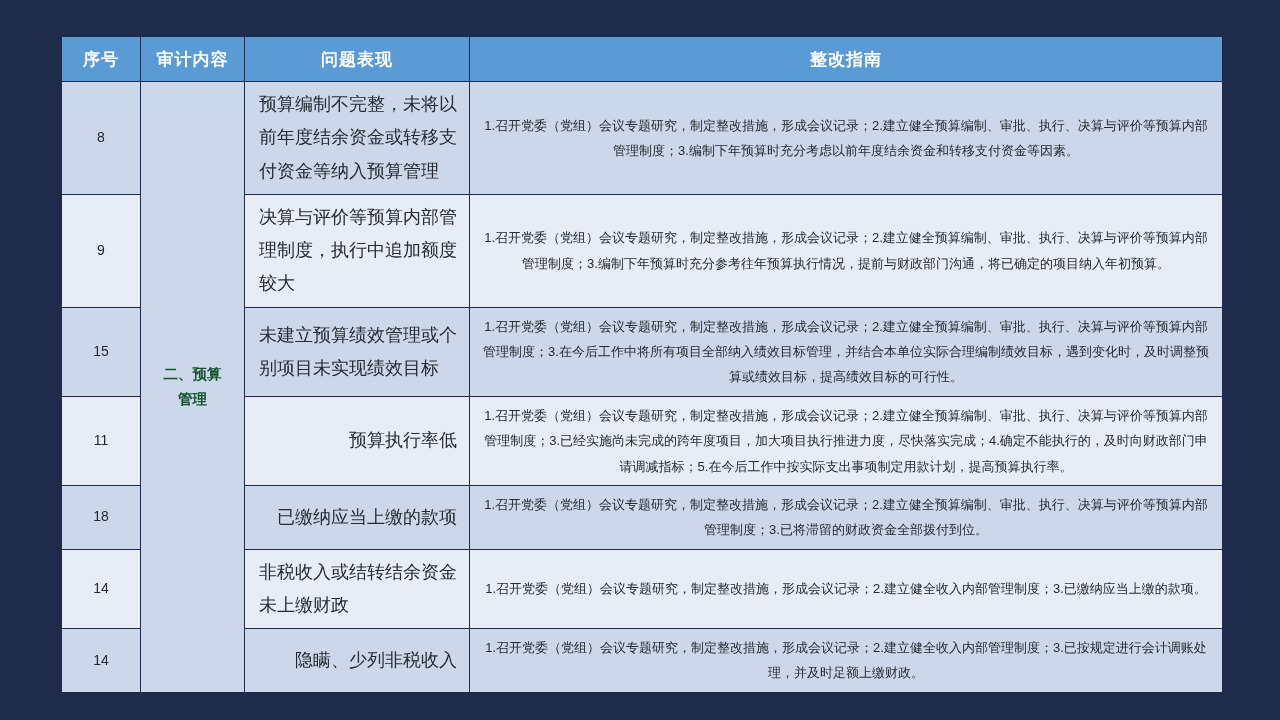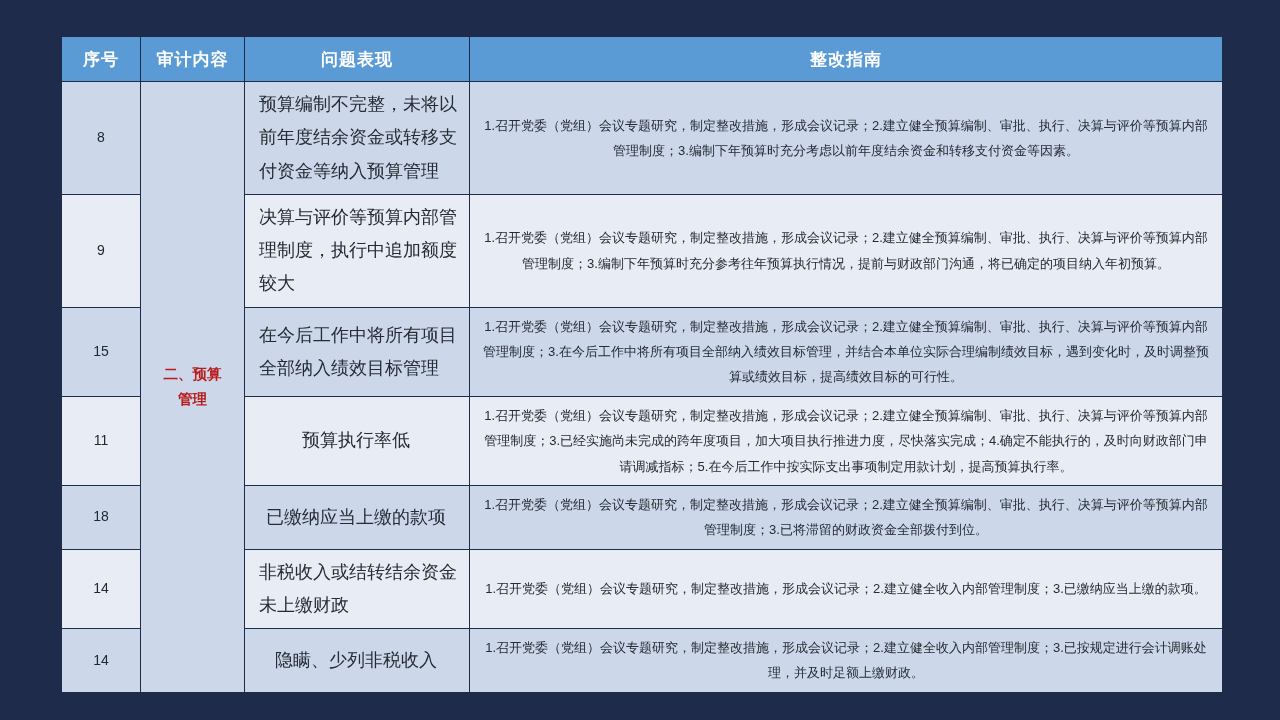--- a/index.html
+++ b/index.html
@@ -69,30 +69,30 @@
     font-size: 14px;
     color: #222831;
   }
 
   td.col-audit {
     background: #ccd8ea !important;
     text-align: center;
     font-weight: bold;
     font-size: 14.5px;
     line-height: 1.7;
-    color: #b91c1c;
+    color: #14532d;
   }
 
   td.col-issue {
     text-align: left;
     padding-left: 14px;
     padding-right: 12px;
   }
 
-  td.col-issue.centered { text-align: center; padding-left: 10px; }
+  td.col-issue.centered { text-align: right; padding-left: 10px; }
 
   td.col-guide {
     text-align: center;
     padding-left: 12px;
     padding-right: 12px;
     line-height: 1.95;
     font-size: 13px;
   }
 
   
@@ -134,21 +134,21 @@
         </tr>
 
         <tr class="row-light">
           <td class="col-no">9</td>
           <td class="col-issue">决算与评价等预算内部管理制度，执行中追加额度较大</td>
           <td class="col-guide">1.召开党委（党组）会议专题研究，制定整改措施，形成会议记录；2.建立健全预算编制、审批、执行、决算与评价等预算内部管理制度；3.编制下年预算时充分参考往年预算执行情况，提前与财政部门沟通，将已确定的项目纳入年初预算。</td>
         </tr>
 
         <tr class="row-dark">
           <td class="col-no">15</td>
-          <td class="col-issue">在今后工作中将所有项目全部纳入绩效目标管理</td>
+          <td class="col-issue">未建立预算绩效管理或个别项目未实现绩效目标</td>
           <td class="col-guide">1.召开党委（党组）会议专题研究，制定整改措施，形成会议记录；2.建立健全预算编制、审批、执行、决算与评价等预算内部管理制度；3.在今后工作中将所有项目全部纳入绩效目标管理，并结合本单位实际合理编制绩效目标，遇到变化时，及时调整预算或绩效目标，提高绩效目标的可行性。</td>
         </tr>
 
         <tr class="row-light">
           <td class="col-no">11</td>
           <td class="col-issue centered">预算执行率低</td>
           <td class="col-guide">1.召开党委（党组）会议专题研究，制定整改措施，形成会议记录；2.建立健全预算编制、审批、执行、决算与评价等预算内部管理制度；3.已经实施尚未完成的跨年度项目，加大项目执行推进力度，尽快落实完成；4.确定不能执行的，及时向财政部门申请调减指标；5.在今后工作中按实际支出事项制定用款计划，提高预算执行率。</td>
         </tr>
 
         <tr class="row-dark">

